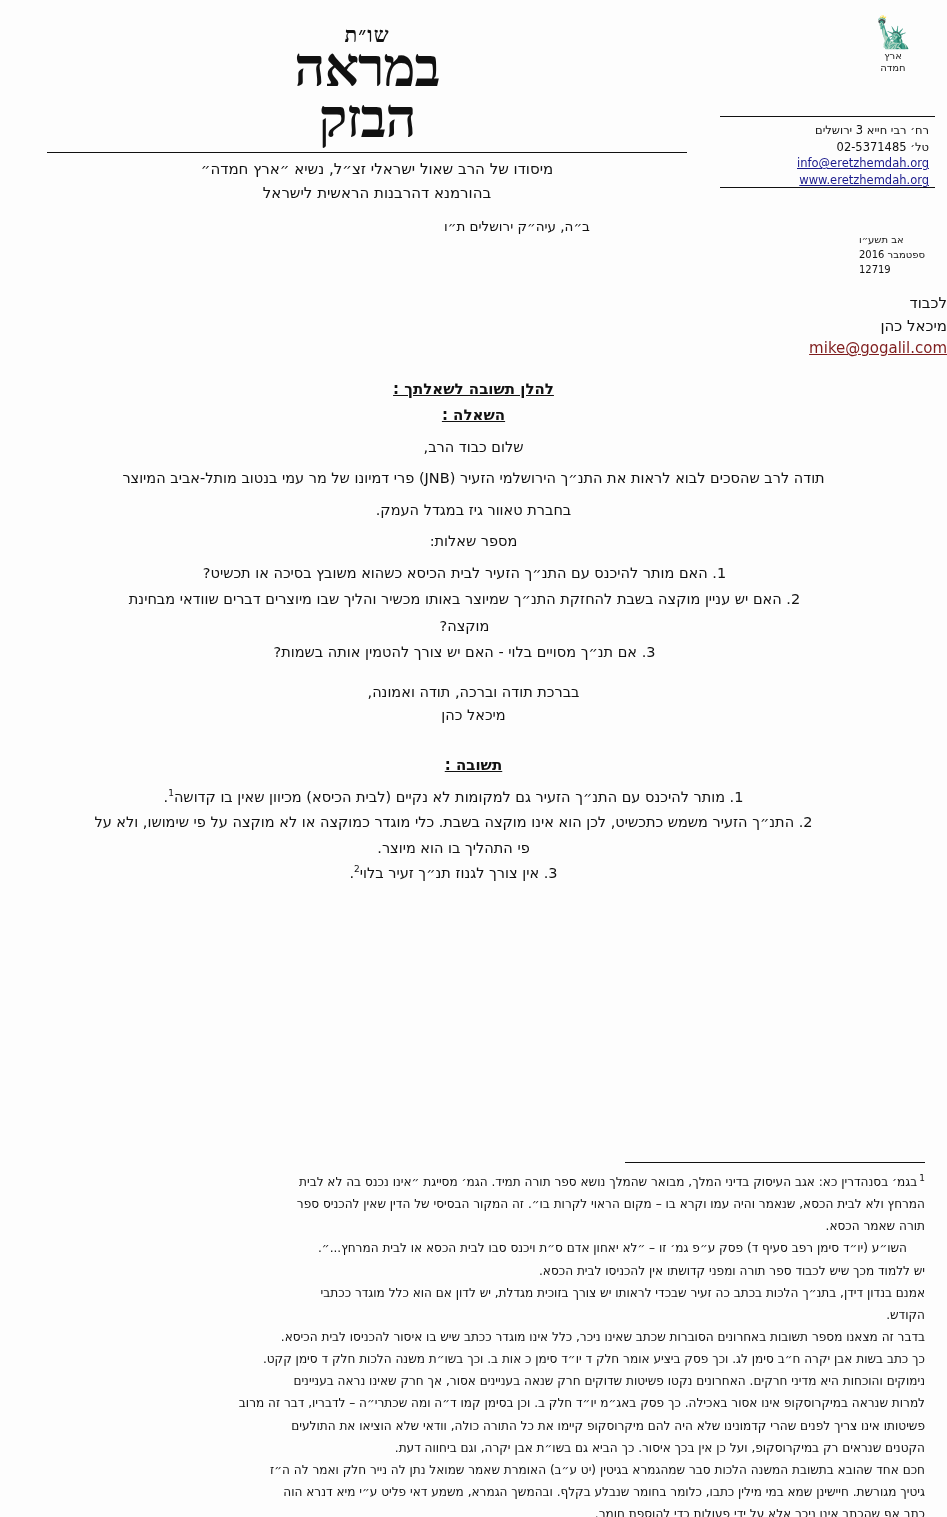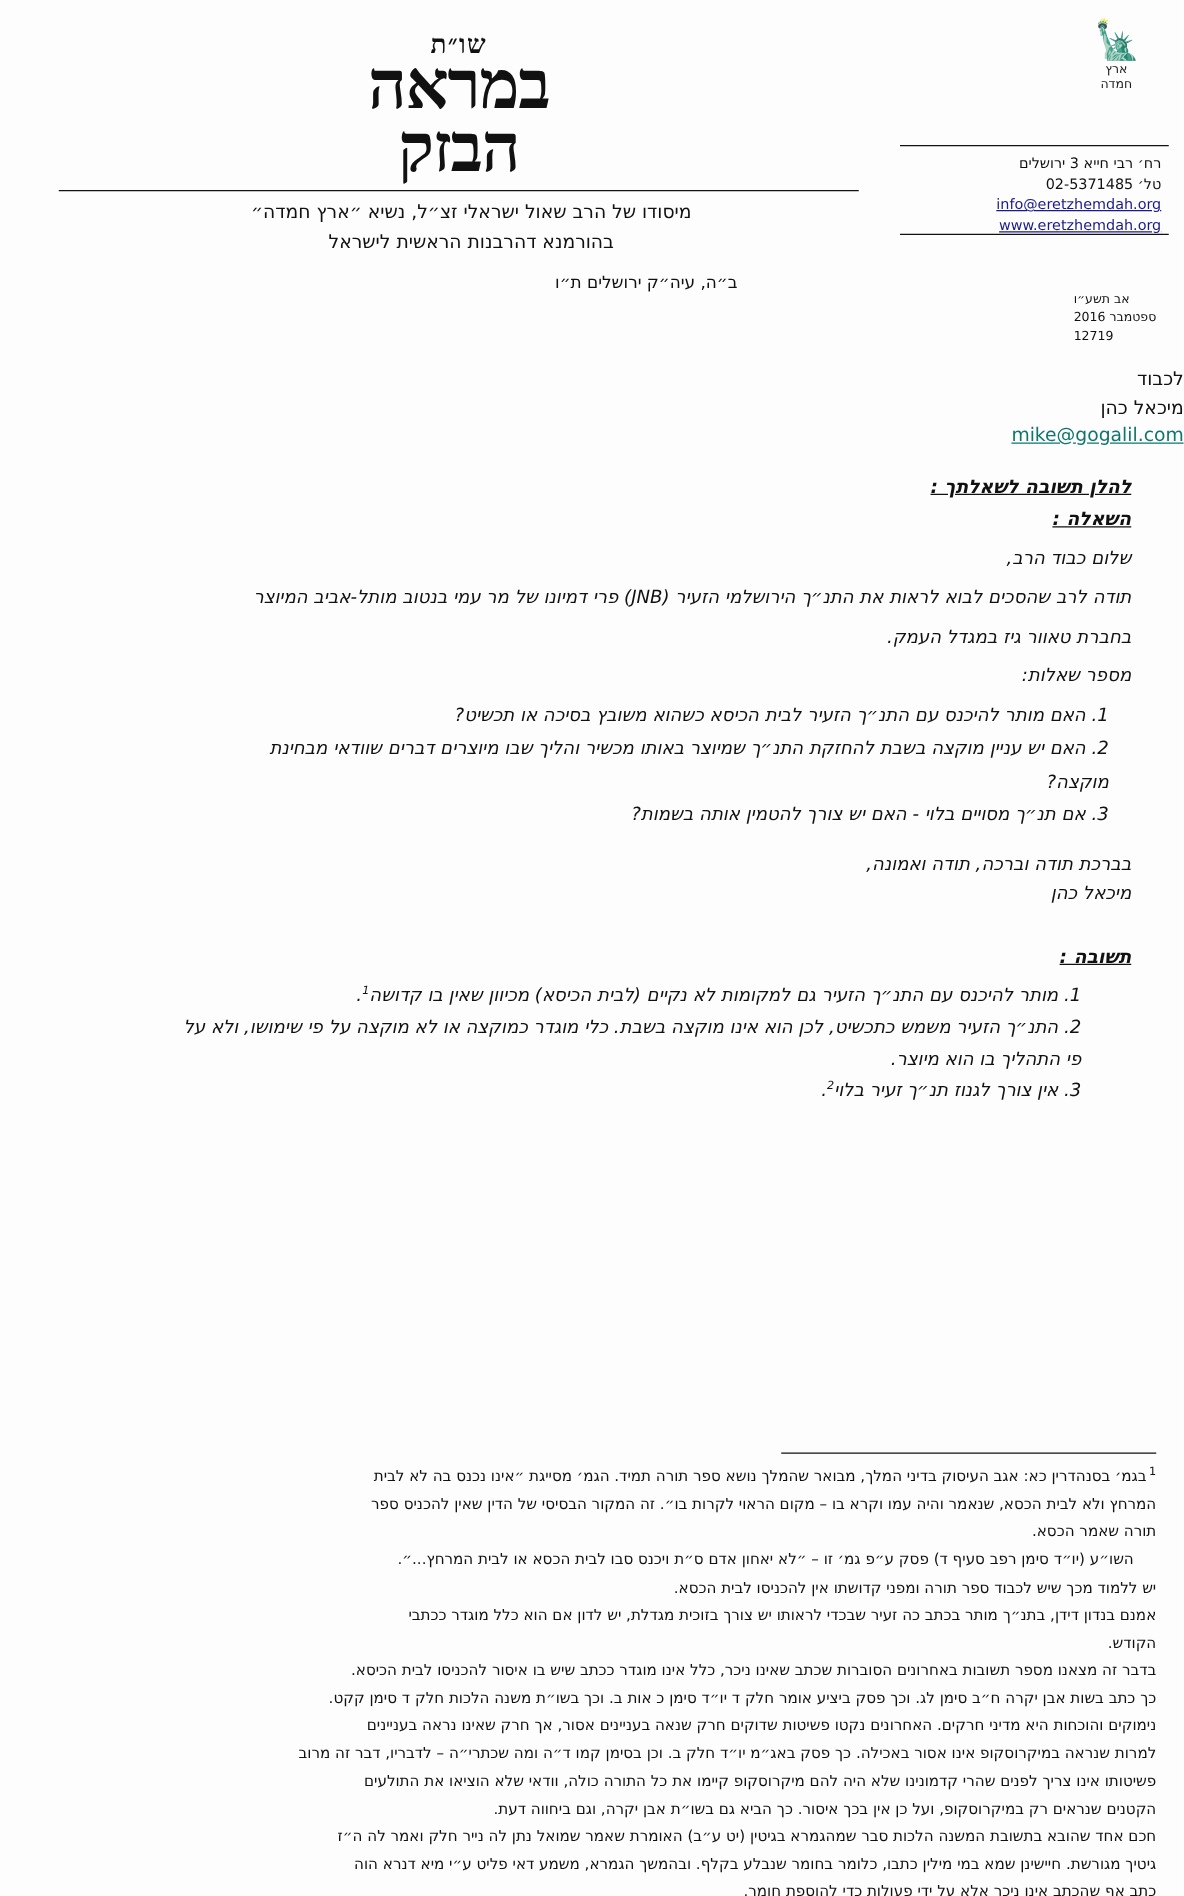--- a/index.html
+++ b/index.html
@@ -145,35 +145,34 @@
     position: absolute;
     top: 292px;
     right: 0;
     left: 42px;
     text-align: right;
     font-size: 15px;
     line-height: 1.5;
     direction: rtl;
   }
   .addressee .email {
-    color: #0f766e;
+    color: #7f1d1d;
     text-decoration: underline;
     direction: ltr;
     display: inline-block;
   }
 
   
   .body-wrap {
     position: absolute;
     top: 380px;
     right: 42px;
     left: 42px;
     direction: rtl;
-    text-align: right;
-    font-style: italic;
+    text-align: center;
   }
   .lead {
     font-size: 15px;
     font-weight: bold;
     text-decoration: underline;
     margin-bottom: 8px;
   }
   .sec-title {
     font-size: 15px;
     font-weight: bold;
@@ -328,21 +327,21 @@
     </div>
   </div>
 
   <div class="footnote-rule"></div>
   <div class="footnotes">
     <p><span class="fn-num">1</span><span>בגמ׳ בסנהדרין כא: אגב העיסוק בדיני המלך, מבואר שהמלך נושא ספר תורה תמיד. הגמ׳ מסייגת ״אינו נכנס בה לא לבית</span></p>
     <p><span>המרחץ ולא לבית הכסא, שנאמר והיה עמו וקרא בו – מקום הראוי לקרות בו״. זה המקור הבסיסי של הדין שאין להכניס ספר</span></p>
     <p><span>תורה שאמר הכסא.</span></p>
     <p class="fn-indent"><span>השו״ע (יו״ד סימן רפב סעיף ד) פסק ע״פ גמ׳ זו – ״לא יאחון אדם ס״ת ויכנס סבו לבית הכסא או לבית המרחץ...״.</span></p>
     <p><span>יש ללמוד מכך שיש לכבוד ספר תורה ומפני קדושתו אין להכניסו לבית הכסא.</span></p>
-    <p><span>אמנם בנדון דידן, בתנ״ך מותר בכתב כה זעיר שבכדי לראותו יש צורך בזוכית מגדלת, יש לדון אם הוא כלל מוגדר ככתבי</span></p>
+    <p><span>אמנם בנדון דידן, בתנ״ך הלכות בכתב כה זעיר שבכדי לראותו יש צורך בזוכית מגדלת, יש לדון אם הוא כלל מוגדר ככתבי</span></p>
     <p><span>הקודש.</span></p>
     <p><span>בדבר זה מצאנו מספר תשובות באחרונים הסוברות שכתב שאינו ניכר, כלל אינו מוגדר ככתב שיש בו איסור להכניסו לבית הכיסא.</span></p>
     <p><span>כך כתב בשות אבן יקרה ח״ב סימן לג. וכך פסק ביציע אומר חלק ד יו״ד סימן כ אות ב. וכך בשו״ת משנה הלכות חלק ד סימן קקט.</span></p>
     <p><span>נימוקים והוכחות היא מדיני חרקים. האחרונים נקטו פשיטות שדוקים חרק שנאה בעניינים אסור, אך חרק שאינו נראה בעניינים</span></p>
     <p><span>למרות שנראה במיקרוסקופ אינו אסור באכילה. כך פסק באג״מ יו״ד חלק ב. וכן בסימן קמו ד״ה ומה שכתרי״ה – לדבריו, דבר זה מרוב</span></p>
     <p><span>פשיטותו אינו צריך לפנים שהרי קדמונינו שלא היה להם מיקרוסקופ קיימו את כל התורה כולה, וודאי שלא הוציאו את התולעים</span></p>
     <p><span>הקטנים שנראים רק במיקרוסקופ, ועל כן אין בכך איסור. כך הביא גם בשו״ת אבן יקרה, וגם ביחווה דעת.</span></p>
     <p><span>חכם אחד שהובא בתשובת המשנה הלכות סבר שמהגמרא בגיטין (יט ע״ב) האומרת שאמר שמואל נתן לה נייר חלק ואמר לה ה״ז</span></p>
     <p><span>גיטיך מגורשת. חיישינן שמא במי מילין כתבו, כלומר בחומר שנבלע בקלף. ובהמשך הגמרא, משמע דאי פליט ע״י מיא דנרא הוה</span></p>
     <p><span>כתב אף שהכתב אינו ניכר אלא על ידי פעולות כדי להוספת חומר.</span></p>

